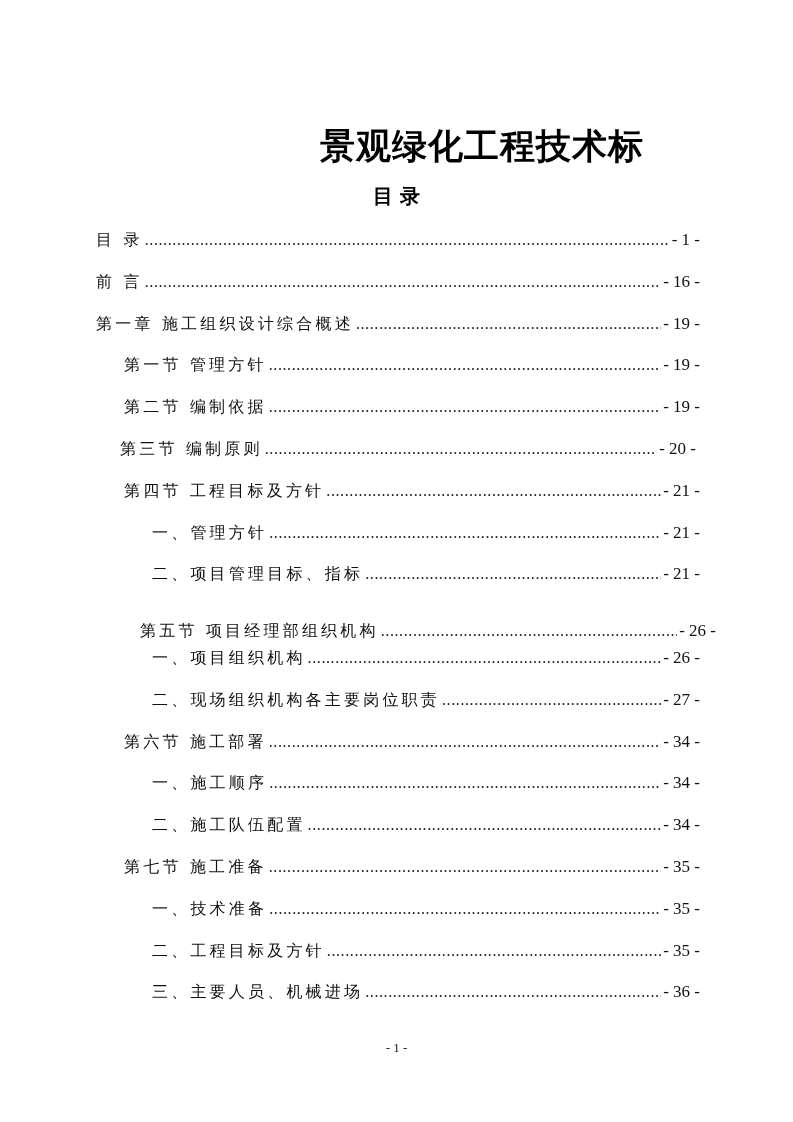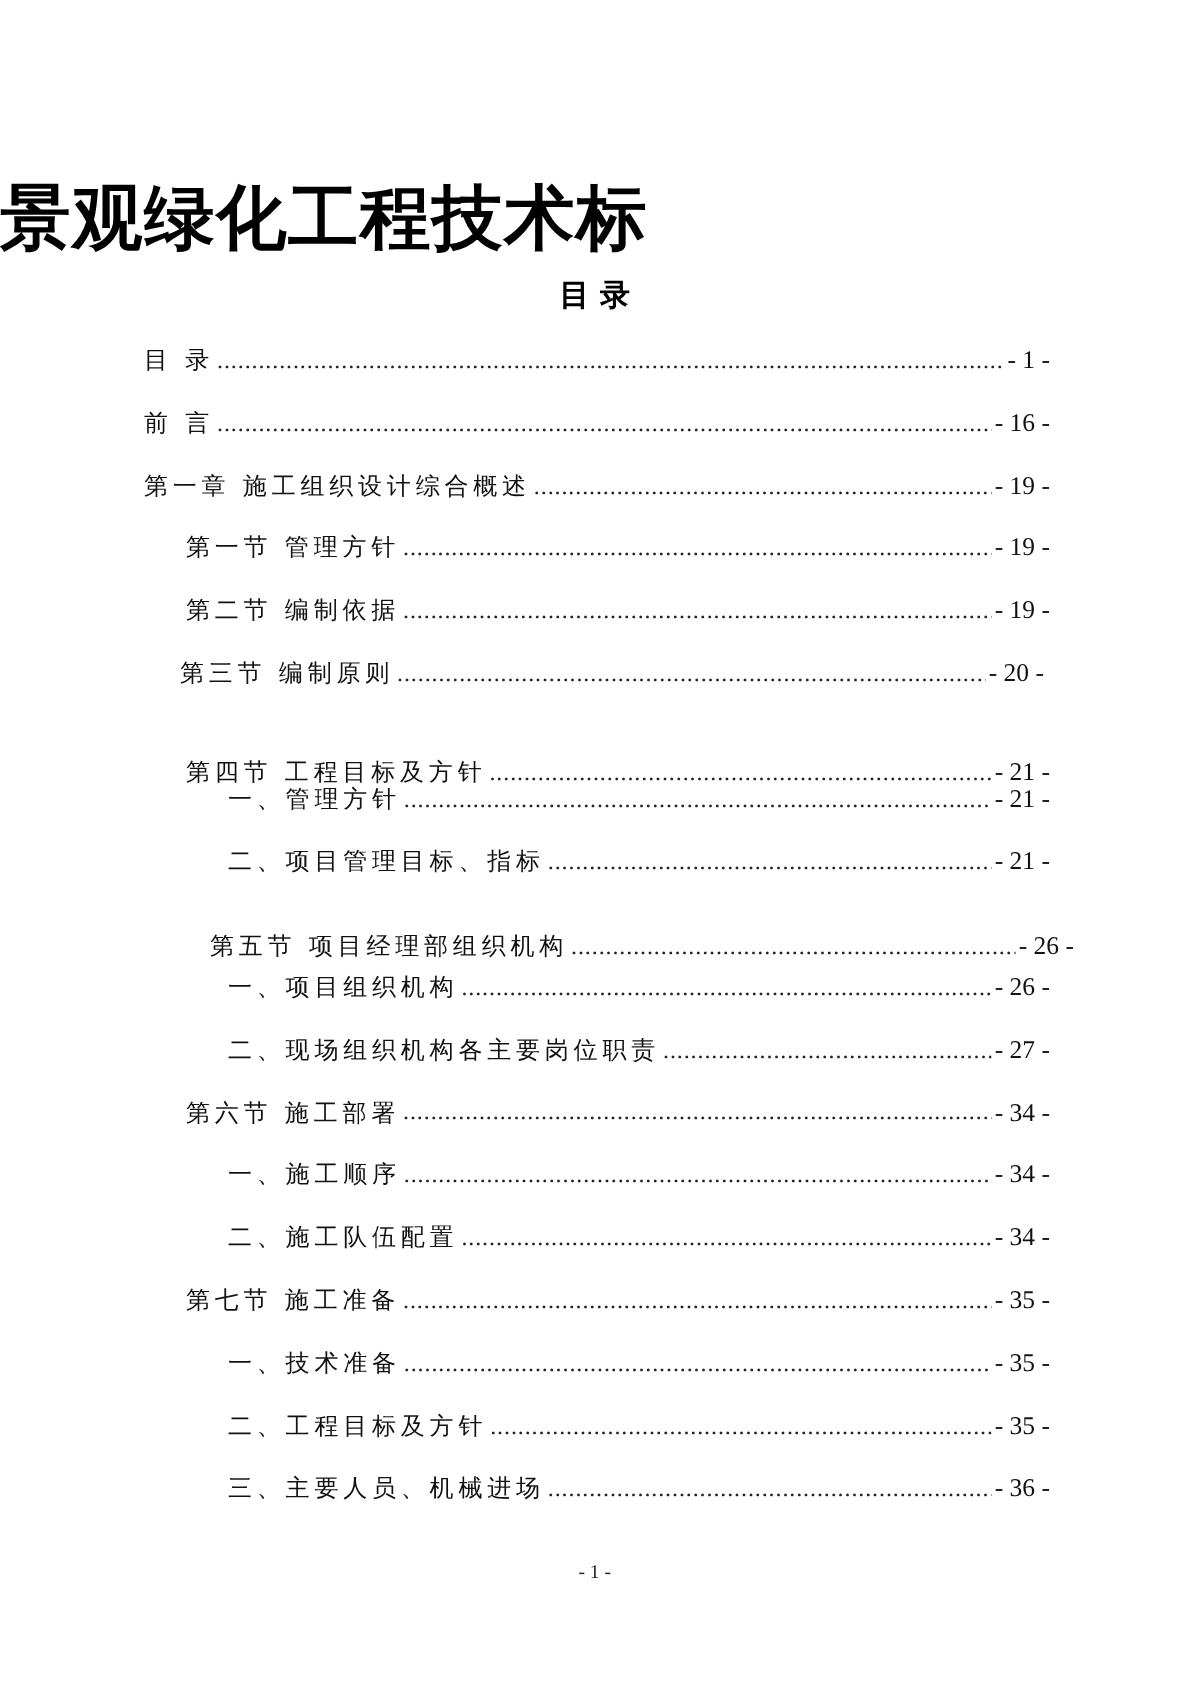--- a/index.html
+++ b/index.html
@@ -1,20 +1,20 @@
 <!DOCTYPE html>
 <html><head>
 <meta charset="utf-8">
 <style>
   html, body { margin: 0; padding: 0; background: #ffffff; }
   body { width: 793px; height: 1122px; position: relative; overflow: hidden; color: #000; }
   .page { position: absolute; left: 0; top: 0; width: 793px; height: 1122px; background: #fff; }
   .doc-title {
-    position: absolute; left: 0; top: 122px; width: 644px; text-align: left;
-    font-family: "DejaVu Sans", sans-serif; font-weight: bold; font-size: 47px; letter-spacing: 1px;
+    position: absolute; left: 0; top: 122px; width: 644px; text-align: right;
+    font-family: "DejaVu Sans", sans-serif; font-weight: bold; font-size: 35px; letter-spacing: 1px;
     line-height: 48px;
   }
   .toc-heading {
     position: absolute; left: 0; top: 182px; width: 793px; text-align: center;
     font-family: "DejaVu Sans", sans-serif; font-weight: bold; font-size: 20px; line-height: 28px;
     word-spacing: 0;
   }
   .toc { position: absolute; left: 0; top: 226px; width: 793px; }
   .toc-row {
     position: absolute; height: 28px; display: flex; align-items: baseline;
@@ -67,21 +67,21 @@
       <div class="toc-row" style="left: 124px; width: 576px; top: 167px;">
         <span class="toc-label">第二节 编制依据</span>
         <span class="toc-leader"></span>
         <span class="toc-page">- 19 -</span>
       </div>
       <div class="toc-row" style="left: 120px; width: 576px; top: 209px; justify-content: center;">
         <span class="toc-label">第三节 编制原则</span>
         <span class="toc-leader"></span>
         <span class="toc-page">- 20 -</span>
       </div>
-      <div class="toc-row" style="left: 124px; width: 576px; top: 251px; margin-top: 24px;">
+      <div class="toc-row" style="left: 124px; width: 576px; top: 251px;">
         <span class="toc-label">第四节 工程目标及方针</span>
         <span class="toc-leader"></span>
         <span class="toc-page">- 21 -</span>
       </div>
       <div class="toc-row" style="left: 152px; width: 548px; top: 293px;">
         <span class="toc-label">一、管理方针</span>
         <span class="toc-leader"></span>
         <span class="toc-page">- 21 -</span>
       </div>
       <div class="toc-row" style="left: 152px; width: 548px; top: 334px;">

